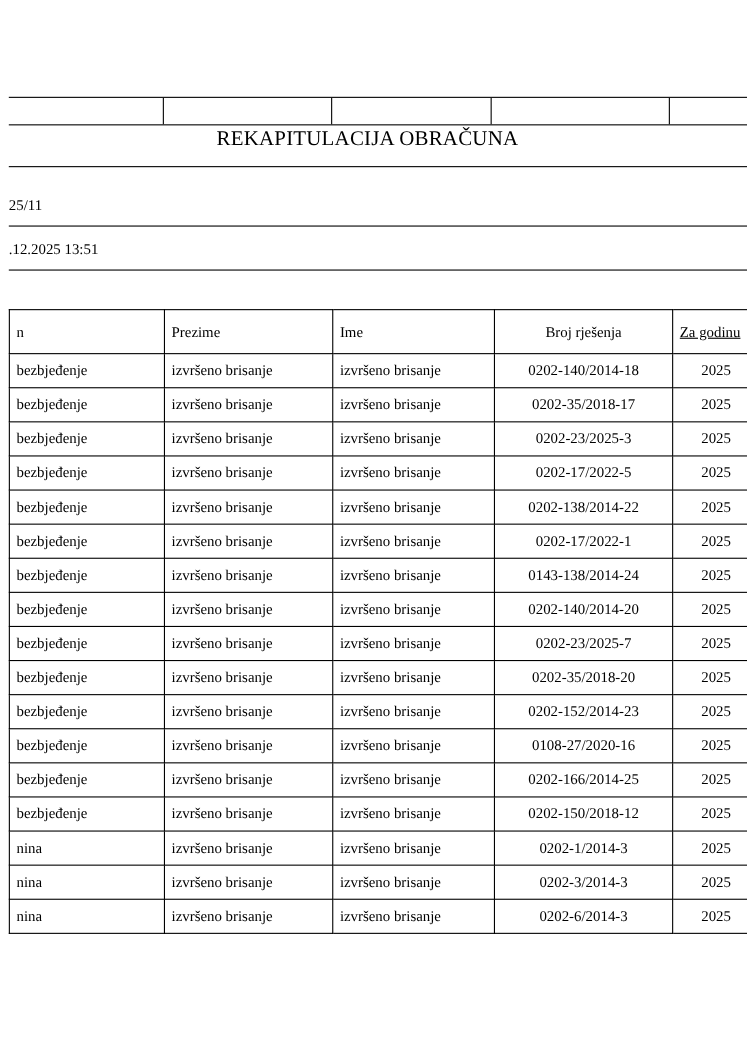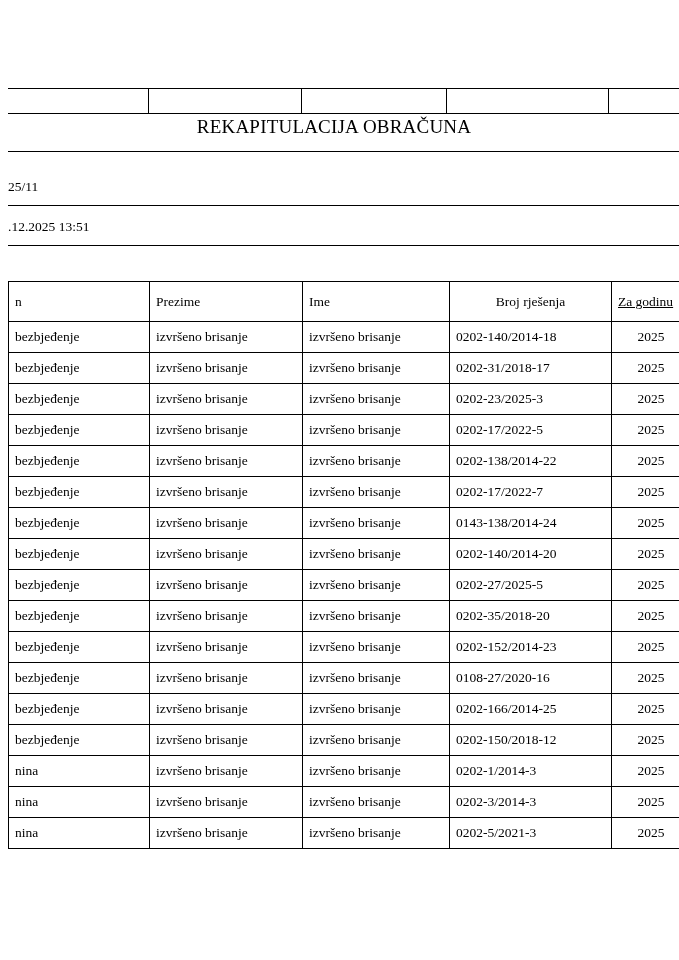--- a/index.html
+++ b/index.html
@@ -109,28 +109,28 @@
     overflow: hidden;
     font-weight: normal;
   }
   table.grid th {
     height: 40px;
     vertical-align: middle;
   }
   .col-a { width: 141px; text-align: left; }
   .col-b { width: 153px; text-align: left; margin-left: 48px; }
   .col-c { width: 147px; text-align: left; }
-  .col-d { width: 162px; text-align: left; }
+  .col-d { width: 162px; text-align: center; }
   .col-e { width: 79px;  text-align: center; }
   .col-f { width: 20px;  text-align: center; }
 
   th.col-a { text-align: left; }
   th.col-b { text-align: left; }
   th.col-c { text-align: left; }
-  th.col-d { text-align: center; }
+  th.col-d { }
   th.col-e { text-align: left; text-decoration: underline; }
   th.col-f { text-align: center; }
 
   
   .bottom-space {
     position: absolute;
     left: 0;
     top: 860px;
     width: 679px;
     height: 100px;
@@ -180,21 +180,21 @@
             <td class="col-b">izvršeno brisanje</td>
             <td class="col-c">izvršeno brisanje</td>
             <td class="col-d">0202-140/2014-18</td>
             <td class="col-e">2025</td>
             <td class="col-f"></td>
           </tr>
           <tr>
             <td class="col-a">bezbjeđenje</td>
             <td class="col-b">izvršeno brisanje</td>
             <td class="col-c">izvršeno brisanje</td>
-            <td class="col-d">0202-31/2018-17</td>
+            <td class="col-d">0202-35/2018-17</td>
             <td class="col-e">2025</td>
             <td class="col-f"></td>
           </tr>
           <tr>
             <td class="col-a">bezbjeđenje</td>
             <td class="col-b">izvršeno brisanje</td>
             <td class="col-c">izvršeno brisanje</td>
             <td class="col-d">0202-23/2025-3</td>
             <td class="col-e">2025</td>
             <td class="col-f"></td>
@@ -212,21 +212,21 @@
             <td class="col-b">izvršeno brisanje</td>
             <td class="col-c">izvršeno brisanje</td>
             <td class="col-d">0202-138/2014-22</td>
             <td class="col-e">2025</td>
             <td class="col-f"></td>
           </tr>
           <tr>
             <td class="col-a">bezbjeđenje</td>
             <td class="col-b">izvršeno brisanje</td>
             <td class="col-c">izvršeno brisanje</td>
-            <td class="col-d">0202-17/2022-7</td>
+            <td class="col-d">0202-17/2022-1</td>
             <td class="col-e">2025</td>
             <td class="col-f"></td>
           </tr>
           <tr>
             <td class="col-a">bezbjeđenje</td>
             <td class="col-b">izvršeno brisanje</td>
             <td class="col-c">izvršeno brisanje</td>
             <td class="col-d">0143-138/2014-24</td>
             <td class="col-e">2025</td>
             <td class="col-f"></td>
@@ -236,21 +236,21 @@
             <td class="col-b">izvršeno brisanje</td>
             <td class="col-c">izvršeno brisanje</td>
             <td class="col-d">0202-140/2014-20</td>
             <td class="col-e">2025</td>
             <td class="col-f"></td>
           </tr>
           <tr>
             <td class="col-a">bezbjeđenje</td>
             <td class="col-b">izvršeno brisanje</td>
             <td class="col-c">izvršeno brisanje</td>
-            <td class="col-d">0202-27/2025-5</td>
+            <td class="col-d">0202-23/2025-7</td>
             <td class="col-e">2025</td>
             <td class="col-f"></td>
           </tr>
           <tr>
             <td class="col-a">bezbjeđenje</td>
             <td class="col-b">izvršeno brisanje</td>
             <td class="col-c">izvršeno brisanje</td>
             <td class="col-d">0202-35/2018-20</td>
             <td class="col-e">2025</td>
             <td class="col-f"></td>
@@ -300,21 +300,21 @@
             <td class="col-b">izvršeno brisanje</td>
             <td class="col-c">izvršeno brisanje</td>
             <td class="col-d">0202-3/2014-3</td>
             <td class="col-e">2025</td>
             <td class="col-f"></td>
           </tr>
           <tr>
             <td class="col-a">nina</td>
             <td class="col-b">izvršeno brisanje</td>
             <td class="col-c">izvršeno brisanje</td>
-            <td class="col-d">0202-5/2021-3</td>
+            <td class="col-d">0202-6/2014-3</td>
             <td class="col-e">2025</td>
             <td class="col-f"></td>
           </tr>
         </tbody>
     </table>
   </div>
 
   <div class="bottom-space"></div>
 </div>
 

